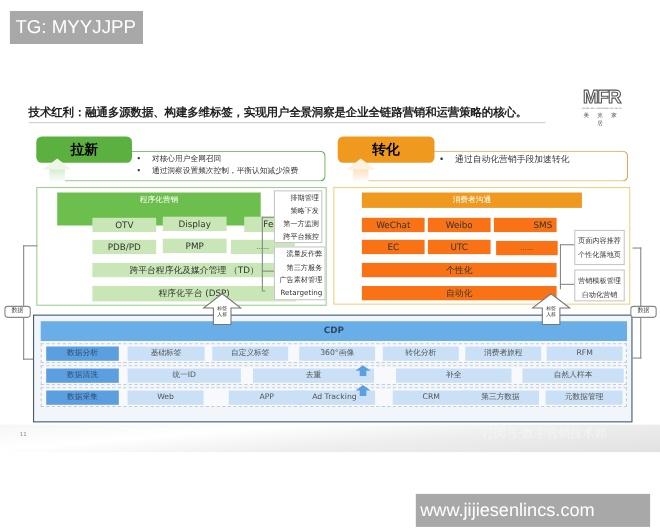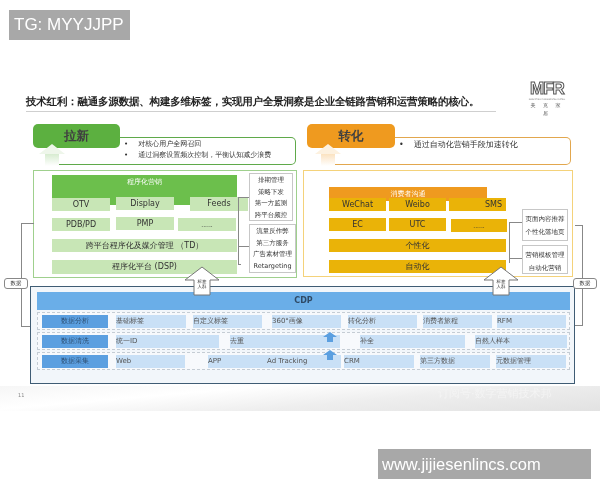--- a/index.html
+++ b/index.html
@@ -11,21 +11,21 @@
   .slide { position: absolute; left: 0; top: 60px; width: 600px; height: 340px; background: #fff; }
 
   .headline { position: absolute; left: 26px; top: 95px; font-size: 10.5px; font-weight: bold; color: #222; white-space: nowrap; letter-spacing: -0.2px; }
   .headline-rule { position: absolute; left: 26px; top: 111px; width: 470px; height: 1px; background: #cfcfcf; }
   .logo { position: absolute; left: 527px; top: 80px; width: 40px; height: 32px; text-align: center; }
   .logo-main { font-family: "Liberation Sans", sans-serif; font-size: 17px; font-weight: bold; color: #fff; -webkit-text-stroke: 1px #555; letter-spacing: -1px; line-height: 18px; }
   .logo-sub { font-size: 2px; color: #777; line-height: 3px; }
   .logo-cn { font-size: 5px; color: #555; letter-spacing: 3px; line-height: 8px; }
 
   
-  .tab-head { position: absolute; height: 24px; border-radius: 5px; color: #404040; font-size: 12.5px; font-weight: bold; text-align: center; line-height: 24px; z-index: 3; }
+  .tab-head { position: absolute; height: 24px; border-radius: 5px; color: #000000; font-size: 12.5px; font-weight: bold; text-align: center; line-height: 24px; z-index: 3; }
   .tab-green { left: 33px; top: 124px; width: 87px; background: #5cb040; }
   .tab-orange { left: 307px; top: 124px; width: 88px; background: #ef9a1f; }
 
   .tab-callout { position: absolute; height: 28px; border-radius: 5px; background: #fff; z-index: 2; }
   .callout-green { left: 52px; top: 137px; width: 244px; border: 1.5px solid #5fa94a; border-left: none; }
   .callout-orange { left: 327px; top: 137px; width: 244px; border: 1.5px solid #e2a74e; border-left: none; }
   .callout-list { position: absolute; left: 72px; top: 1px; list-style: none; font-size: 7px; line-height: 11px; color: #333; }
   .callout-orange .callout-list { left: 72px; font-size: 8px; }
   .callout-list li::before { content: "•"; margin-right: 10px; }
 
@@ -35,35 +35,35 @@
   .up-arrow-orange { left: 315px; top: 144px; border-left: 13px solid transparent; border-right: 13px solid transparent; border-bottom: 10px solid #fdf1df; }
   .up-arrow-orange-stem { position: absolute; left: 321px; top: 154px; width: 14px; height: 12px; background: linear-gradient(#fbe2c0, #fff); z-index: 4; }
 
   
   .panel { position: absolute; background: #fff; }
   .panel-green { left: 33px; top: 170px; width: 264px; height: 108px; border: 1.5px solid #9fd08d; }
   .panel-orange { left: 303px; top: 170px; width: 270px; height: 107px; border: 1.5px solid #f4d27a; }
 
   .box { position: absolute; text-align: center; font-size: 8px; color: #333; }
   .g-title { background: #6cbf4c; color: #fff; font-size: 7px; }
-  .g-cell { background: #c8e6b6; }
+  .g-cell { background: #c8e6b6; margin-left: 32px; }
   .o-title { background: #ef9a1f; color: #fff; font-size: 7px; }
-  .o-cell { background: #eab308; }
-
-  .side-box { position: absolute; background: #fff; border: 1px solid #c7c7c7; font-size: 6.5px; line-height: 11.5px; color: #333; text-align: center; padding: 1px 2px 0 2px; }
+  .o-cell { background: #f97316; }
+
+  .side-box { position: absolute; background: #fff; border: 1px solid #c7c7c7; font-size: 6.5px; line-height: 11.5px; color: #333; text-align: right; padding: 1px 2px 0 2px; }
   .side-box-o { text-align: center; padding: 3px 2px 0 2px; line-height: 13px; font-size: 6.5px; }
 
   .connector { position: absolute; border-color: #888; border-style: solid; border-width: 0; }
 
   
   .cdp-panel { position: absolute; left: 30px; top: 286px; width: 545px; height: 98px; border: 1.5px solid #3f5c74; background: #f2f6fa; }
   .cdp-title { position: absolute; left: 37px; top: 292px; width: 533px; height: 18px; background: #6aaee8; color: #2f4a66; font-size: 8px; font-weight: bold; text-align: center; line-height: 18px; }
   .cdp-row { position: absolute; left: 37px; width: 533px; height: 18px; border: 1px dashed #c4ccd4; background: #f7f9fc; }
   .cdp-lab { position: absolute; top: 2px; height: 13px; background: #5b9fe0; color: #2d4f73; font-size: 7px; text-align: center; line-height: 13px; }
-  .cdp-cell { position: absolute; top: 2px; height: 13px; background: #c9e0f6; color: #555; font-size: 7px; line-height: 13px; }
+  .cdp-cell { position: absolute; top: 2px; height: 13px; background: #c9e0f6; color: #555; font-size: 7px; text-align: center; line-height: 13px; }
 
   .tag-arrow { position: absolute; width: 40px; height: 30px; z-index: 5; }
   .blue-arrow { position: absolute; z-index: 5; }
 
   .data-tag { position: absolute; width: 24px; height: 11px; background: #fff; border: 1px solid #888; border-radius: 3px; font-size: 5.5px; line-height: 9px; text-align: center; color: #333; z-index: 5; }
 
   .footer-band { position: absolute; left: 0; top: 386px; width: 600px; height: 25px; background: linear-gradient(175deg, #f6f6f6 0%, #ffffff 30%, #eeeeee 60%, #e2e2e2 100%); }
   .page-num { position: absolute; left: 18px; top: 392px; font-size: 5px; color: #888; }
   .footer-brand { position: absolute; left: 438px; top: 386px; font-size: 11px; color: #f4f4f4; white-space: nowrap; }
 
@@ -129,21 +129,21 @@
 <div class="tab-head tab-orange">转化</div>
 <div class="tab-callout callout-orange">
   <ul class="callout-list">
     <li>通过自动化营销手段加速转化</li>
   </ul>
 </div>
 <div class="up-arrow-big up-arrow-orange"></div>
 <div class="up-arrow-orange-stem"></div>
 
 <div class="panel panel-orange"></div>
-<div class="box o-title" style="left:329px;top:175px;width:158px;height:14px;line-height:14px;margin-top:12px;">消费者沟通</div>
+<div class="box o-title" style="left:329px;top:175px;width:200px;height:14px;line-height:14px;">消费者沟通</div>
 
 <div class="box o-cell" style="left:329px;top:198px;width:57px;height:13px;line-height:13px;">WeChat</div>
 <div class="box o-cell" style="left:389px;top:198px;width:57px;height:13px;line-height:13px;">Weibo</div>
 <div class="box o-cell" style="left:449px;top:198px;width:57px;height:13px;line-height:13px;padding-left:32px;">SMS</div>
 
 <div class="box o-cell" style="left:329px;top:218px;width:57px;height:13px;line-height:13px;">EC</div>
 <div class="box o-cell" style="left:389px;top:218px;width:57px;height:13px;line-height:13px;">UTC</div>
 <div class="box o-cell" style="left:451px;top:219px;width:56px;height:13px;line-height:13px;font-size:6px;">......</div>
 
 <div class="box o-cell" style="left:329px;top:239px;width:177px;height:13px;line-height:13px;">个性化</div>
@@ -207,21 +207,21 @@
   <div class="cdp-cell" style="left:192px;width:110px;">去重</div>
   <div class="cdp-cell" style="left:322px;width:105px;">补全</div>
   <div class="cdp-cell" style="left:437px;width:92px;">自然人样本</div>
 </div>
 
 <div class="cdp-row" style="top:352px;">
   <div class="cdp-lab" style="left:4px;width:66px;">数据采集</div>
   <div class="cdp-cell" style="left:78px;width:69px;">Web</div>
   <div class="cdp-cell" style="left:170px;width:69px;">APP</div>
   <div class="cdp-cell" style="left:229px;width:74px;">Ad Tracking</div>
-  <div class="cdp-cell" style="left:306px;width:70px;">CRM</div>
+  <div class="cdp-cell" style="left:319px;width:70px;">CRM</div>
   <div class="cdp-cell" style="left:382px;width:70px;">第三方数据</div>
   <div class="cdp-cell" style="left:458px;width:70px;">元数据管理</div>
 </div>
 
 <div class="blue-arrow" style="left:323px;top:327px;">
   <svg width="14" height="10" viewBox="0 0 14 10">
       <polygon points="7,0 14,5 10,5 10,10 4,10 4,5 0,5" fill="#5b9fe0"></polygon>
     </svg>
 </div>
 <div class="blue-arrow" style="left:323px;top:345px;">

